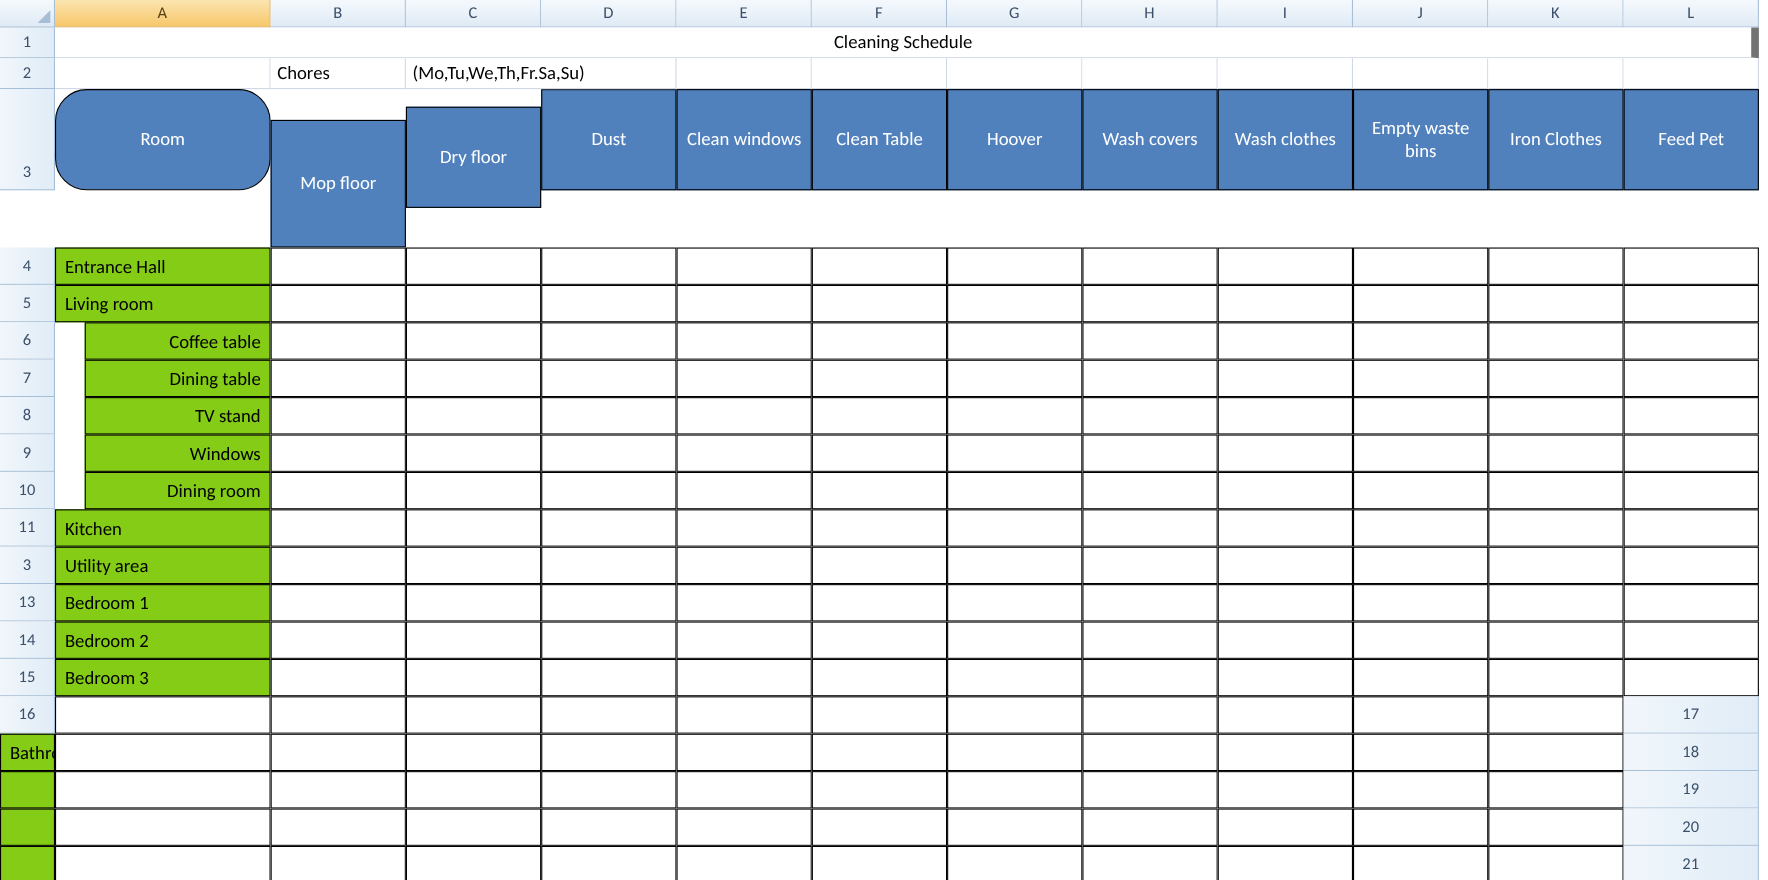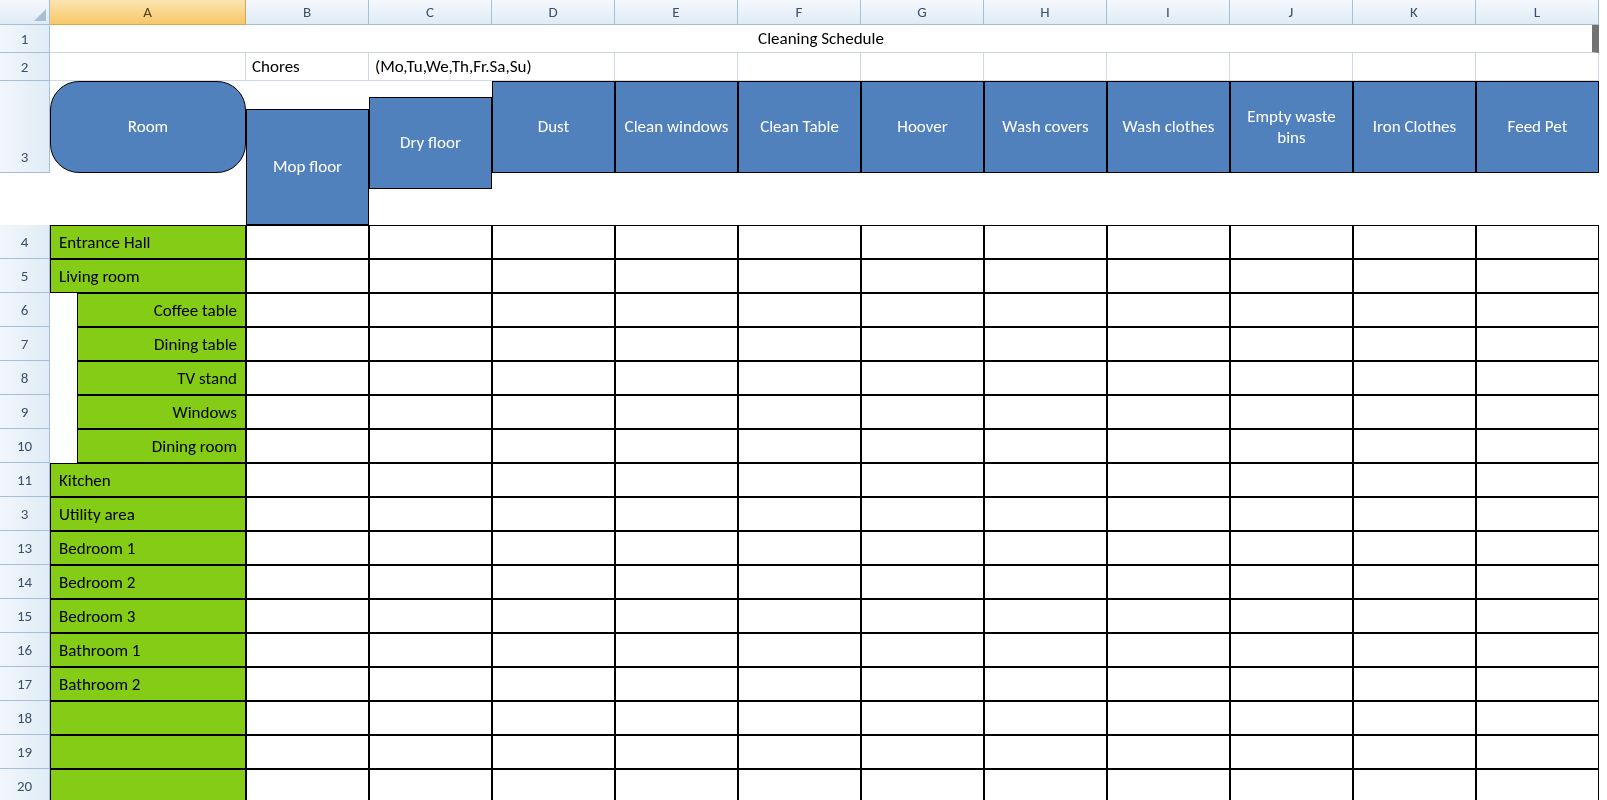--- a/index.html
+++ b/index.html
@@ -227,21 +227,20 @@
     <div class="cell body tb h34"></div>
     <div class="cell body tb h34"></div>
     <div class="cell body tb h34"></div>
     <div class="cell body tb h34"></div>
     <div class="cell body tb h34"></div>
     <div class="cell body tb h34"></div>
     <div class="cell body tb h34"></div>
     <div class="cell body tb h34"></div>
     <div class="cell body tb h34"></div>
     <div class="cell rowhdr h34">16</div>
-    <div class="cell room h34 left">Bathroom 1</div>
     <div class="cell body tb h34"></div>
     <div class="cell body tb h34"></div>
     <div class="cell body tb h34"></div>
     <div class="cell body tb h34"></div>
     <div class="cell body tb h34"></div>
     <div class="cell body tb h34"></div>
     <div class="cell body tb h34"></div>
     <div class="cell body tb h34"></div>
     <div class="cell body tb h34"></div>
     <div class="cell body tb h34"></div>

